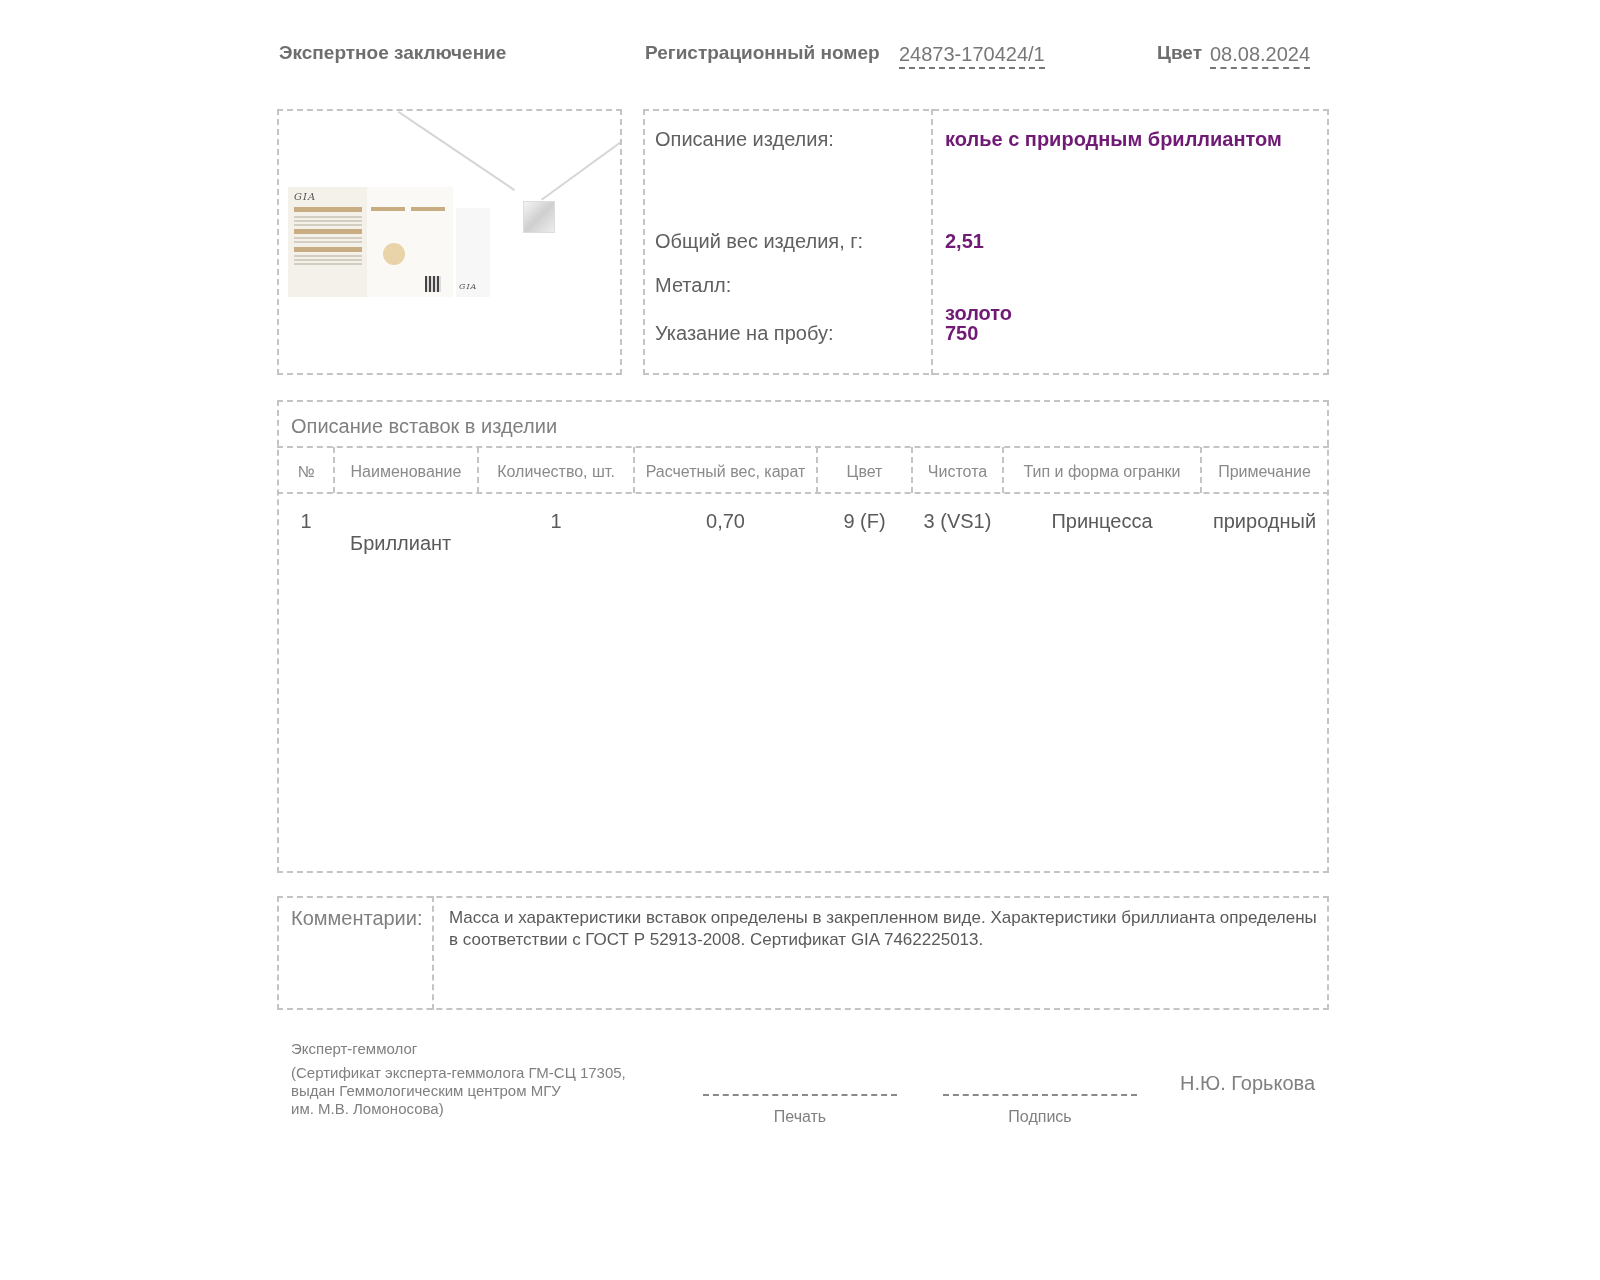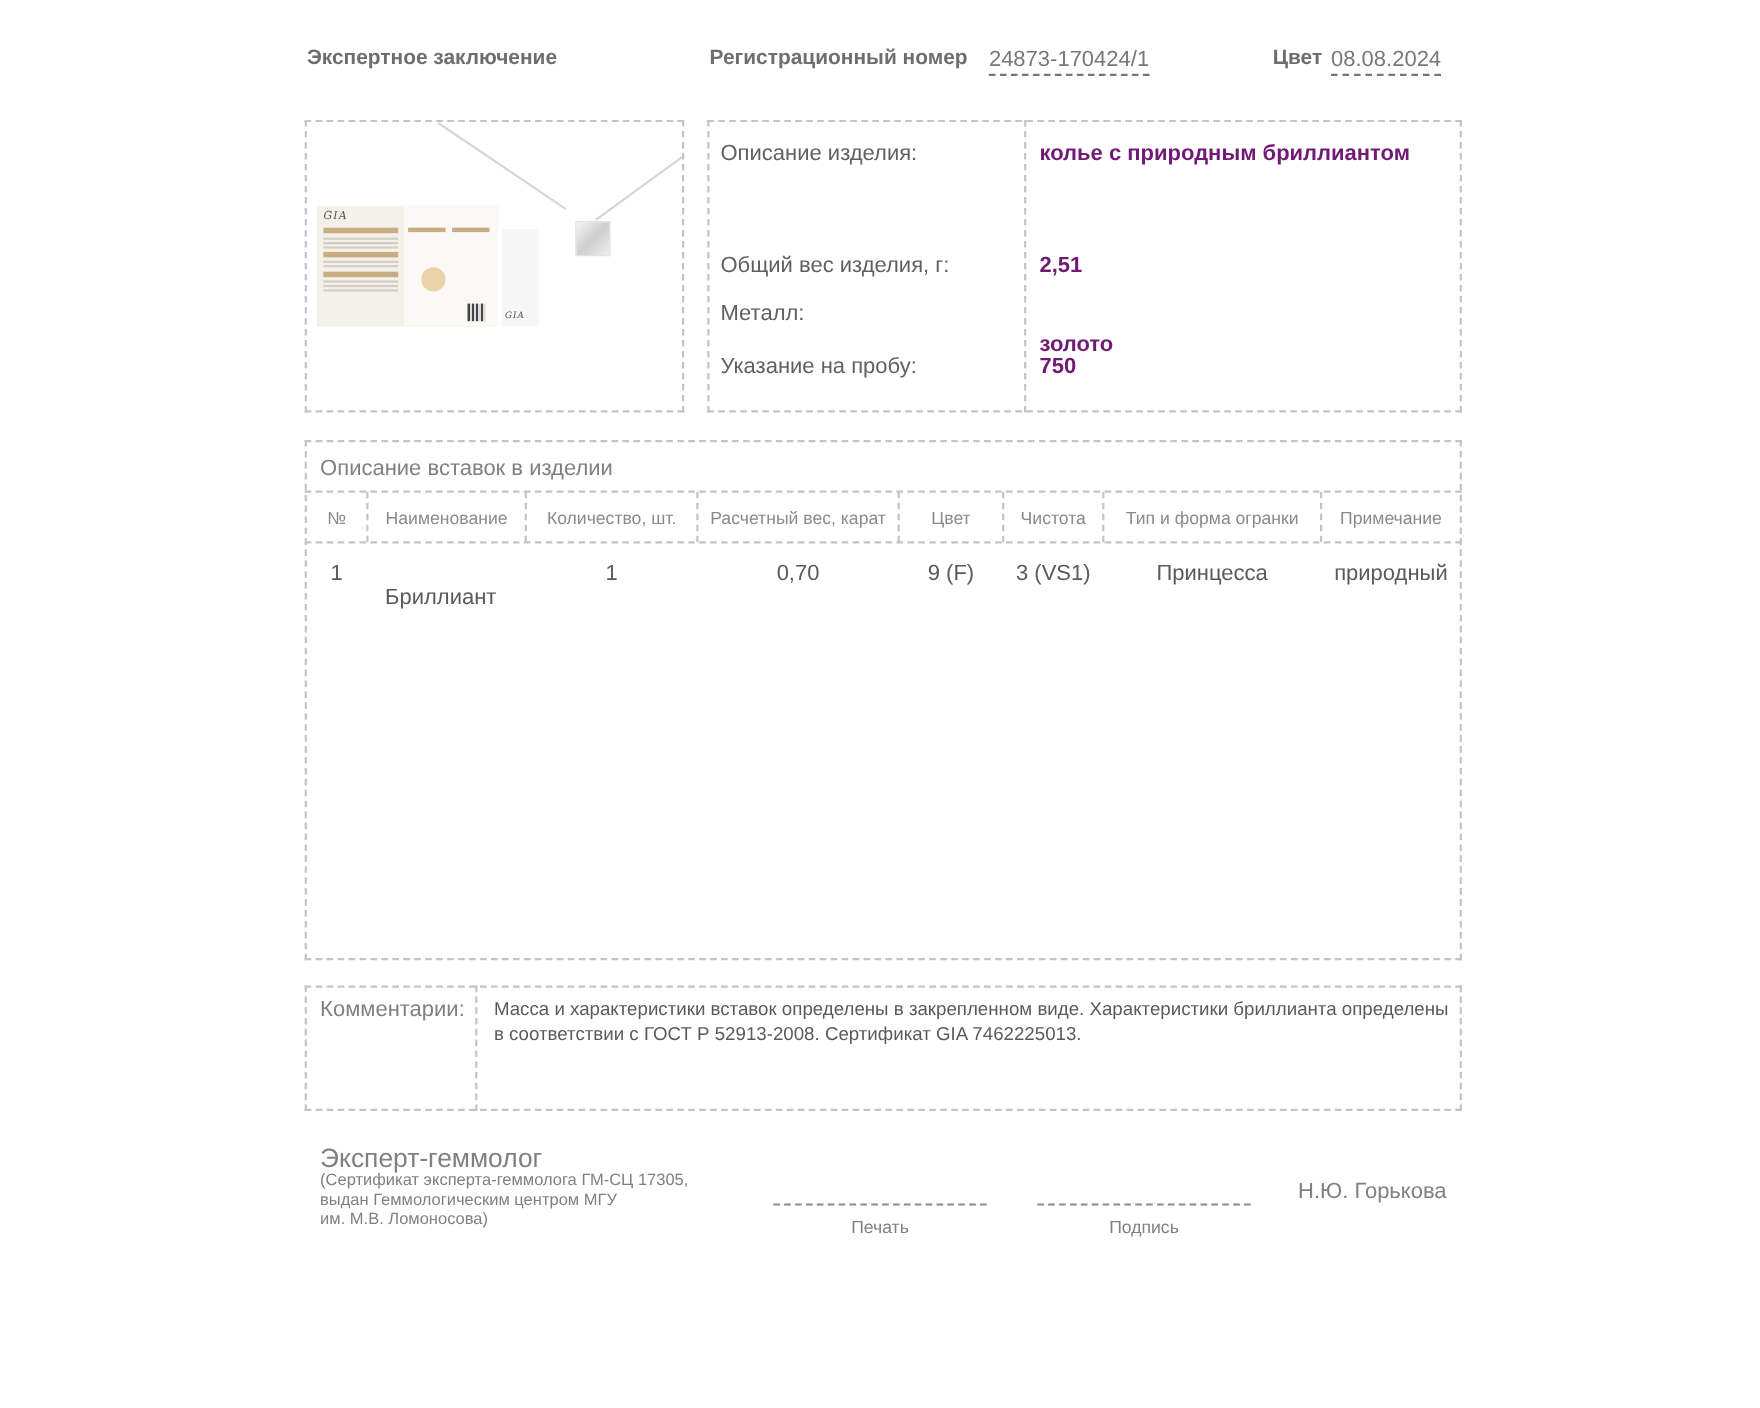--- a/index.html
+++ b/index.html
@@ -41,21 +41,21 @@
   .th { top: 463px; font-size: 16px; color: #8a8a8a; text-align: center; }
   .td { top: 510px; font-size: 20px; color: #5a5a5a; text-align: center; }
 
   
   .com-box { left: 277px; top: 896px; width: 1052px; height: 114px; }
   .com-divider { left: 432px; top: 896px; height: 114px; width: 0; border-left: 2px dashed #c4c4c4; }
   .com-label { left: 291px; top: 907px; font-size: 20px; color: #808080; }
   .com-text { left: 449px; top: 907px; width: 870px; font-size: 17px; line-height: 22px; color: #5a5a5a; }
 
   
-  .sig-role { left: 291px; top: 1040px; font-size: 24px; color: #808080; }
+  .sig-role { left: 291px; top: 1040px; font-size: 15px; color: #808080; }
   .sig-cert { left: 291px; top: 1064px; font-size: 15px; line-height: 18px; color: #808080; width: 400px; }
   .sig-line { top: 1094px; height: 0; border-top: 2px dashed #8a8a8a; }
   .sig-caption { top: 1108px; font-size: 16px; color: #808080; text-align: center; }
   .sig-name { left: 1180px; top: 1072px; font-size: 20px; color: #808080; }
 </style>
 </head>
 <body>
 
 <div class="abs h-title">Экспертное заключение</div>
 <div class="abs h-reg-label">Регистрационный номер</div>

